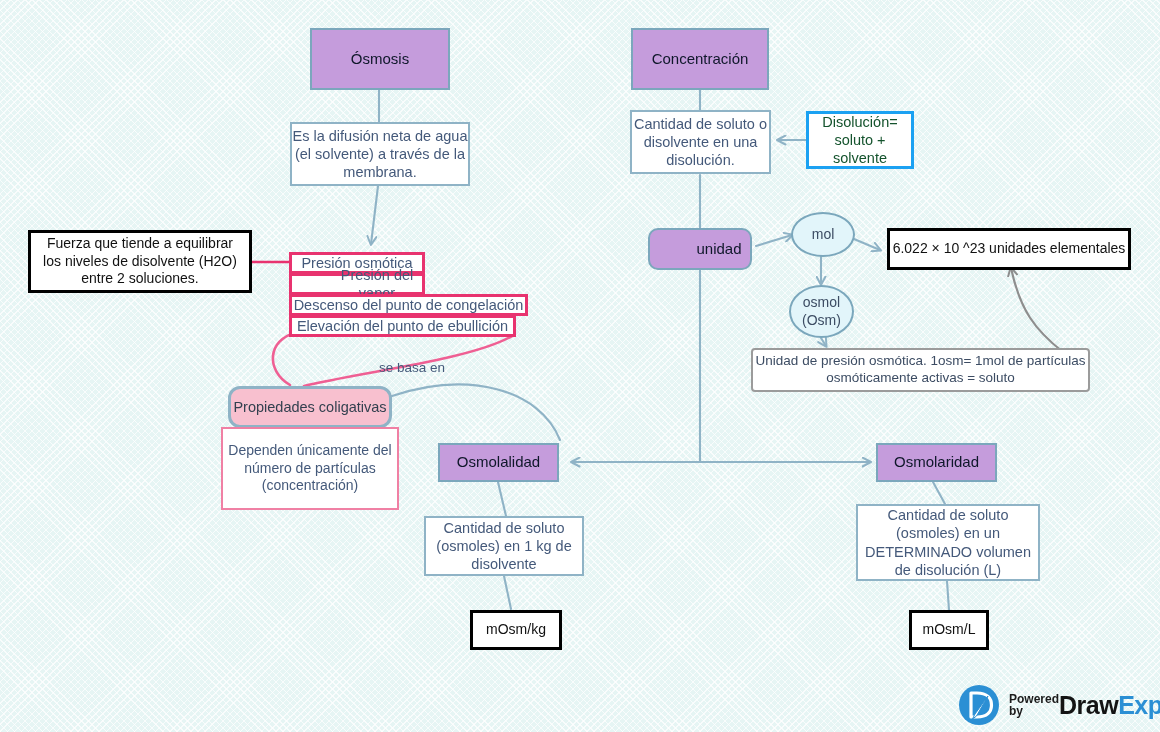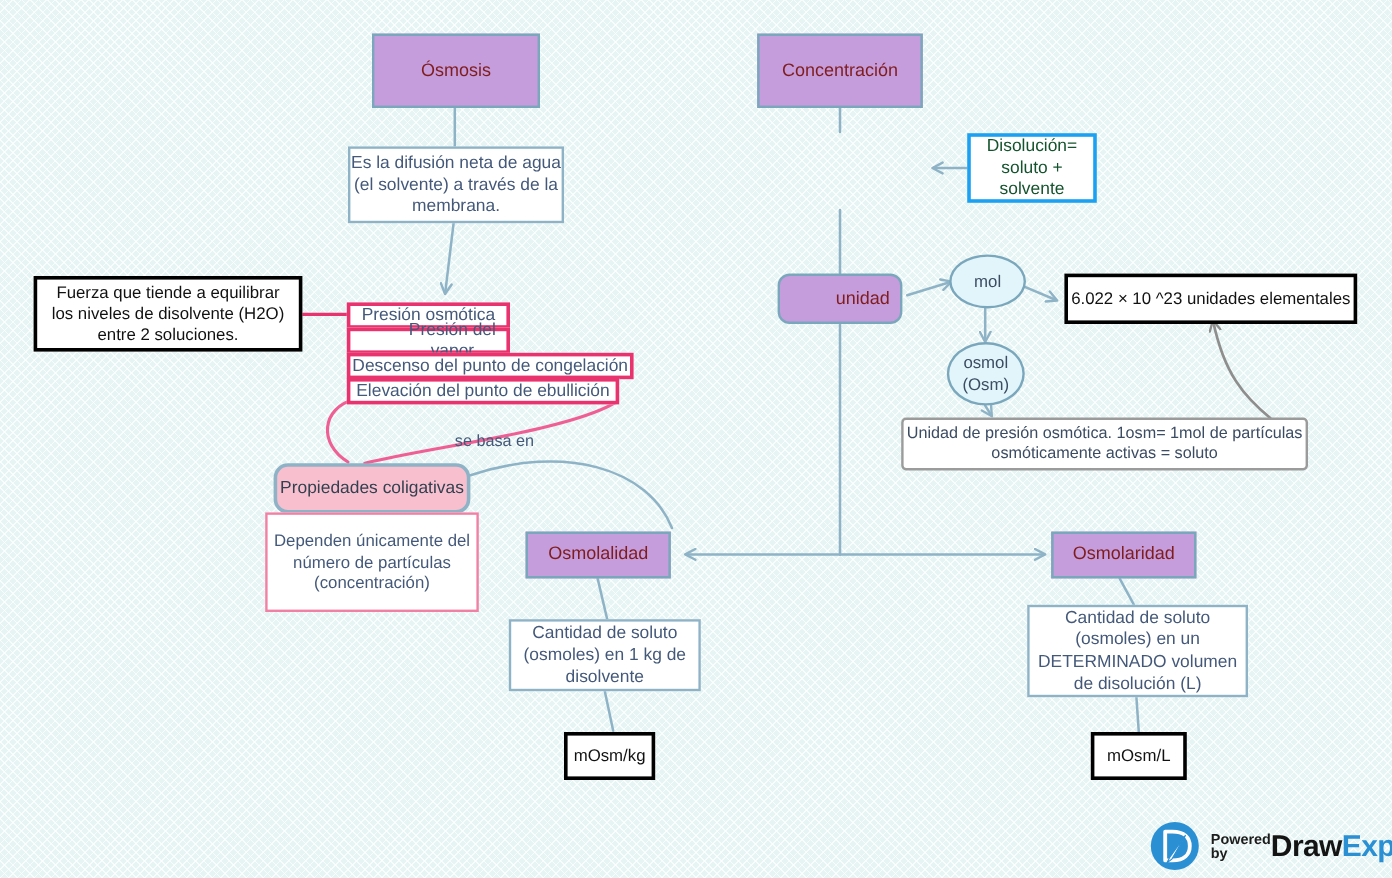--- a/index.html
+++ b/index.html
@@ -31,21 +31,21 @@
     align-items: center;
     justify-content: center;
     text-align: center;
     line-height: 1.25;
   }
 
   
   .n-purple {
     background: #c59cdc;
     border: 2px solid #7ba7bc;
-    color: #7f1d1d;
+    color: #0f172a;
     font-size: 15px;
   }
   .n-purple.rounded { border-radius: 10px; padding-left: 38px; }
 
   
   .n-note {
     background: #ffffff;
     border: 2px solid #8fb3c6;
     color: #44597a;
     font-size: 14.5px;
@@ -242,20 +242,23 @@
   </div>
 
   <div class="node n-pinknote" style="left:221px; top:427px; width:178px; height:83px;">
     <span>Dependen únicamente del número de partículas (concentración)</span>
   </div>
 
   <div class="node n-purple" style="left:631px; top:28px; width:138px; height:62px;">
     <span>Concentración</span>
   </div>
 
+  <div class="node n-note" style="left:630px; top:110px; width:141px; height:64px;">
+    <span>Cantidad de soluto o disolvente en una disolución.</span>
+  </div>
 
   <div class="node n-cyan" style="left:806px; top:111px; width:108px; height:58px;">
     <span>Disolución= soluto + solvente</span>
   </div>
 
   <div class="node n-purple rounded" style="left:648px; top:228px; width:104px; height:42px;">
     <span>unidad</span>
   </div>
 
   <div class="node n-ellipse" style="left:791px; top:212px; width:64px; height:45px;">
@@ -275,21 +278,21 @@
   </div>
 
   <div class="node n-purple" style="left:438px; top:443px; width:121px; height:39px;">
     <span>Osmolalidad</span>
   </div>
 
   <div class="node n-note" style="left:424px; top:516px; width:160px; height:60px;">
     <span>Cantidad de soluto (osmoles) en 1 kg de disolvente</span>
   </div>
 
-  <div class="node n-black" style="left:470px; top:610px; width:76px; height:40px;">
+  <div class="node n-black" style="left:470px; top:610px; width:92px; height:40px;">
     <span>mOsm/kg</span>
   </div>
 
   <div class="node n-purple" style="left:876px; top:443px; width:121px; height:39px;">
     <span>Osmolaridad</span>
   </div>
 
   <div class="node n-note" style="left:856px; top:504px; width:184px; height:77px;">
     <span>Cantidad de soluto (osmoles) en un DETERMINADO volumen de disolución (L)</span>
   </div>

